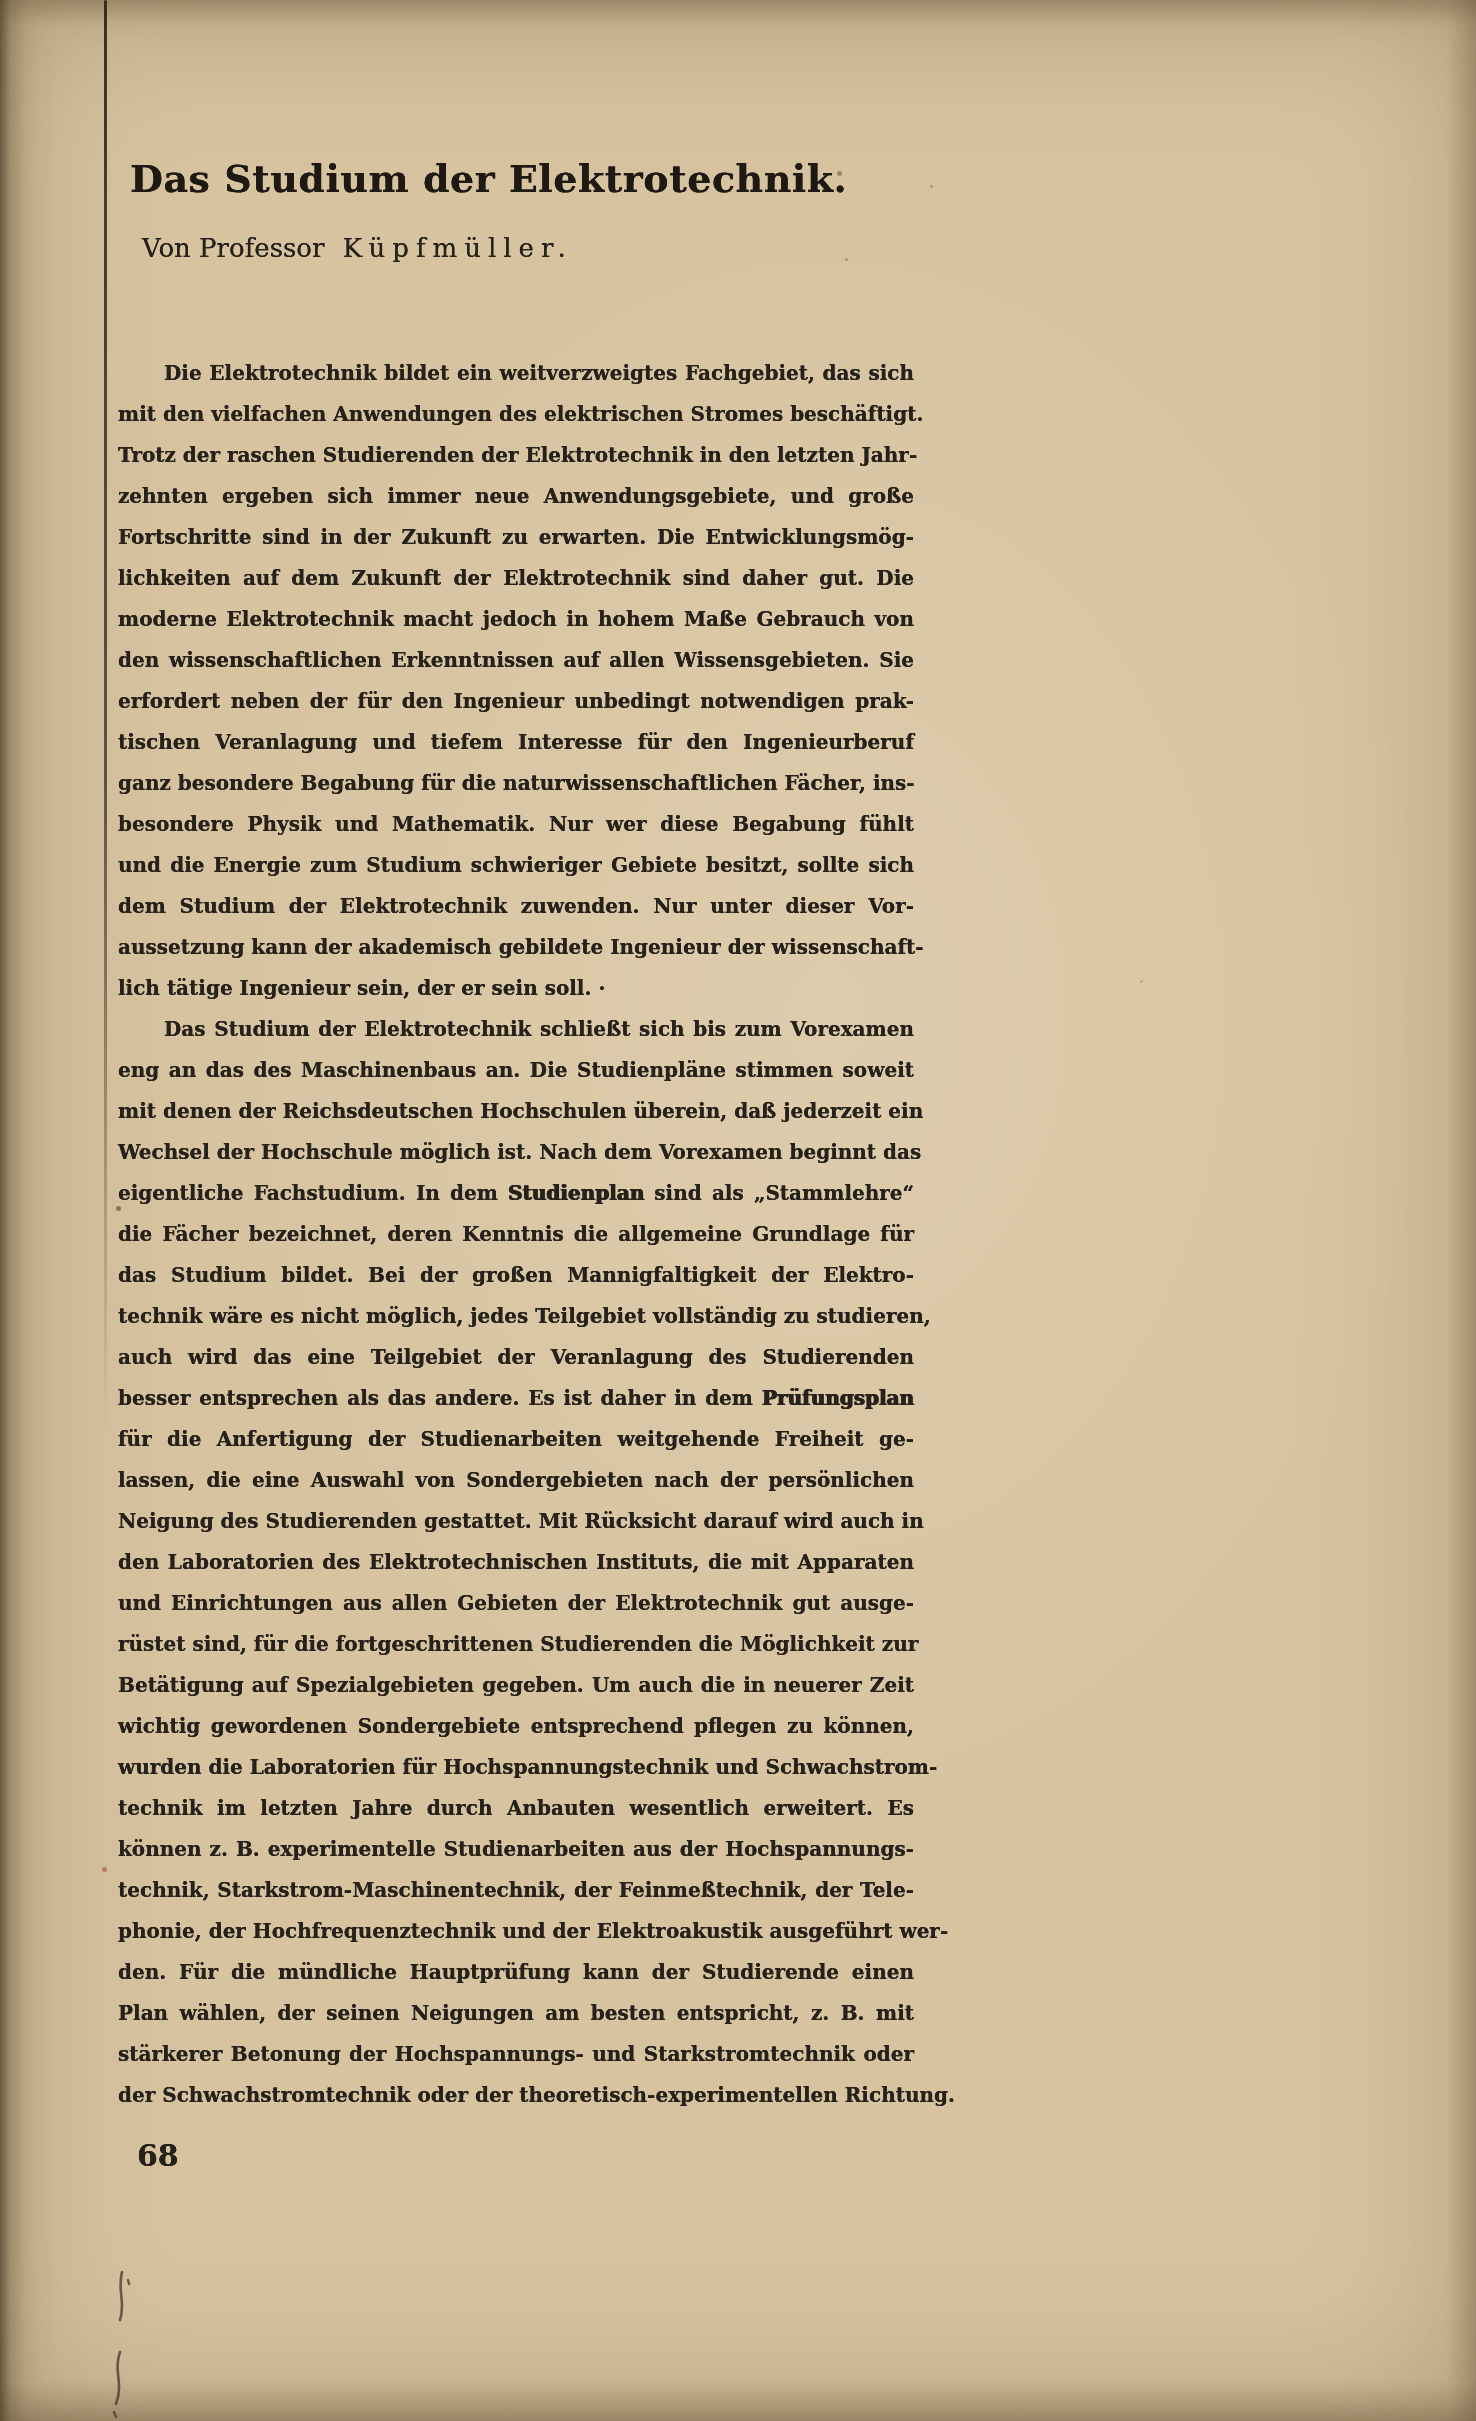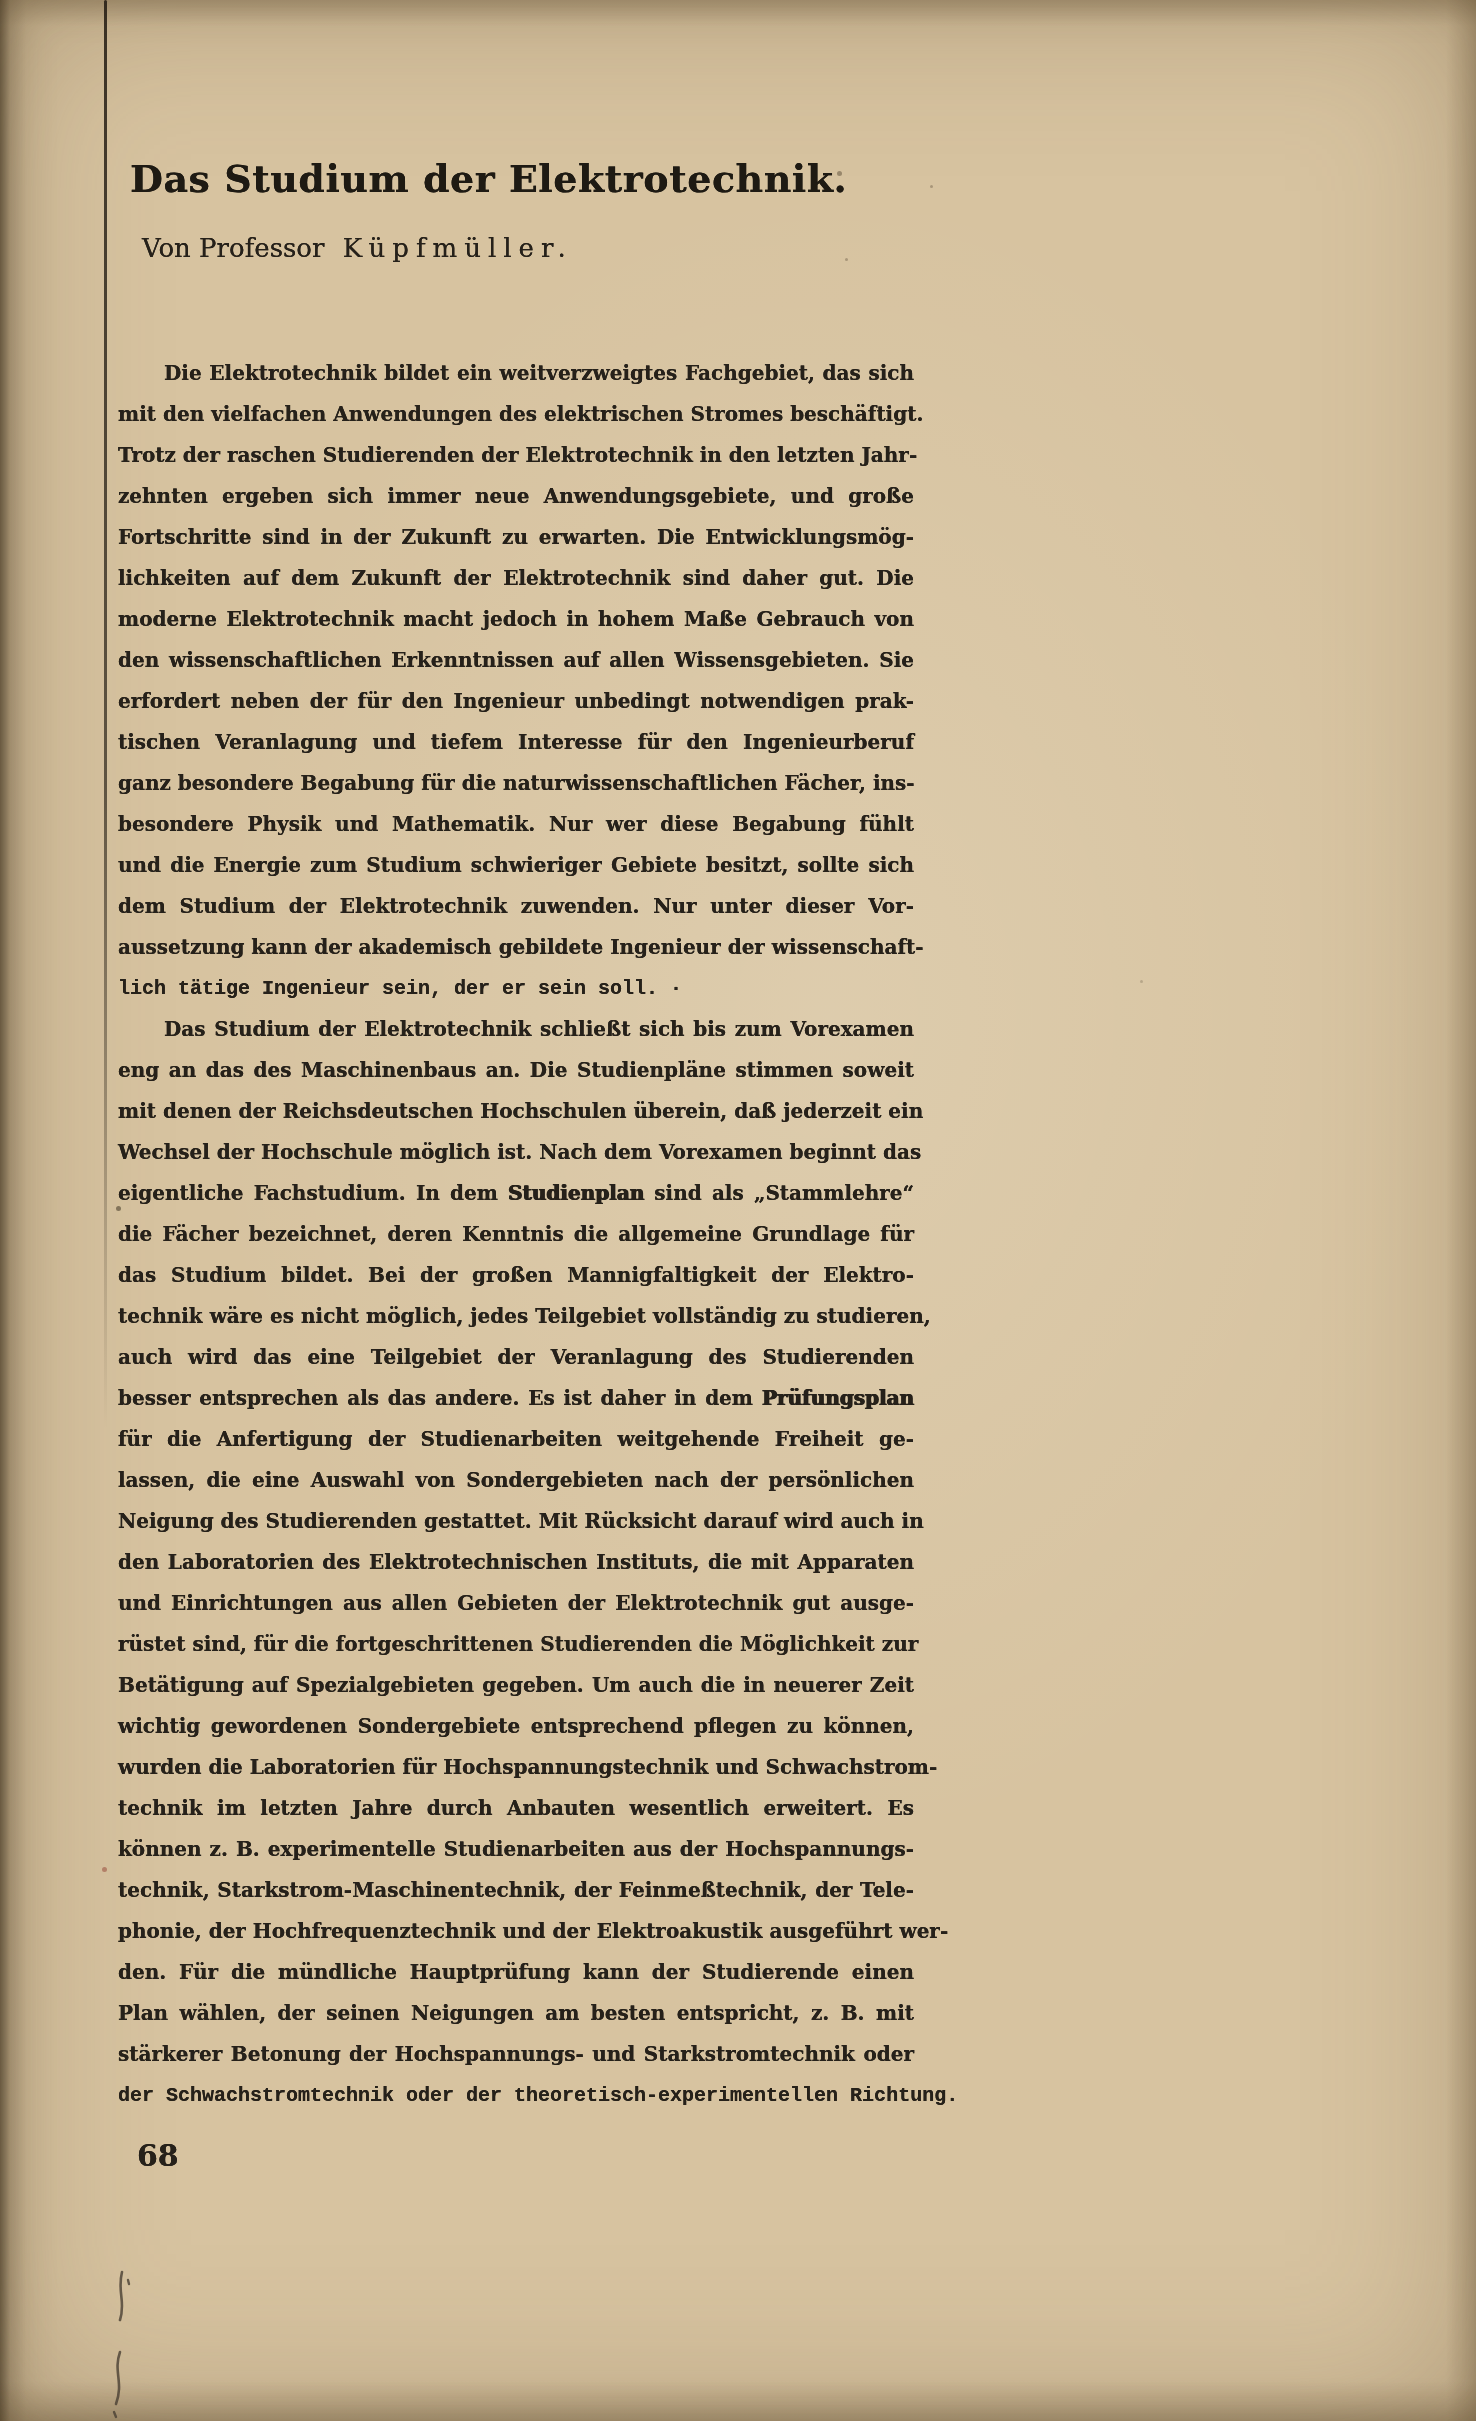--- a/index.html
+++ b/index.html
@@ -48,21 +48,21 @@
     position:absolute;left:118px;top:353px;width:796px;
     font-size:20px;font-weight:bold;
     text-shadow:0 0 0.35px currentColor;
   }
   .tline{
     height:41px;line-height:41px;
     text-align:justify;text-align-last:justify;
     white-space:nowrap; 
   }
   .tline.indent{padding-left:46px;}
-  .tline.lastline{text-align-last:left;font-family:Liberation Mono, monospace;}
+  .tline.lastline{text-align-last:left;}
   .emph{font-weight:bold;text-shadow:0.8px 0 0 currentColor,-0.4px 0 0 currentColor;}
   .pagenum{
     position:absolute;left:137px;top:2138px;
     font-size:30px;font-weight:bold;
     text-shadow:0 0 0.5px currentColor;
   }
   .specks{position:absolute;left:0;top:0;width:3px;height:3px;border-radius:50%;
     box-shadow:
       838px 172px 0 1px rgba(60,48,30,0.40),
       930px 185px 0 0   rgba(60,48,30,0.30),

